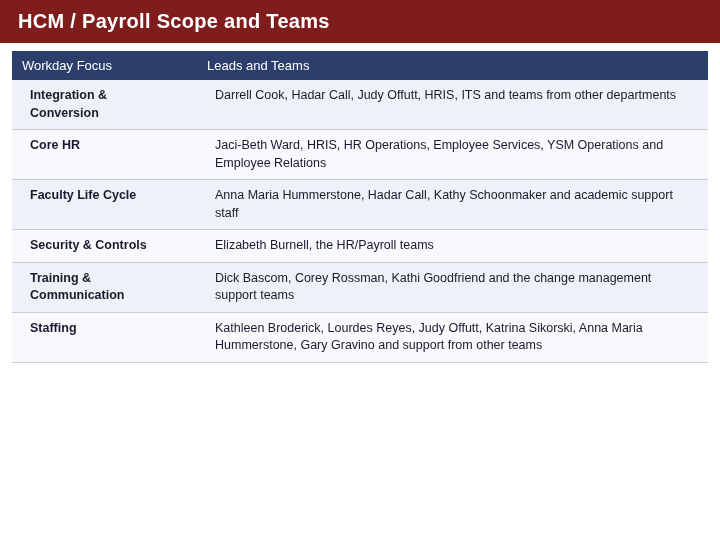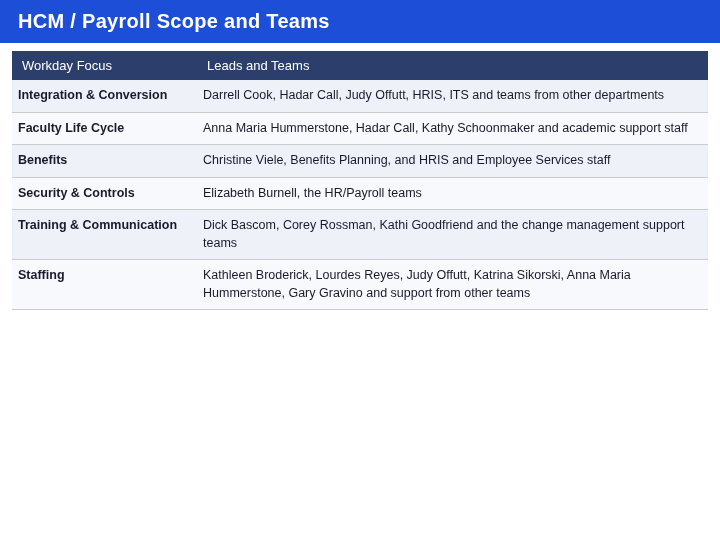--- a/index.html
+++ b/index.html
@@ -5,21 +5,21 @@
     * { margin: 0; padding: 0; box-sizing: border-box; }
     body {
       font-family: Arial, sans-serif;
       background: #fff;
       width: 720px;
       height: 540px;
       overflow: hidden;
     }
 
     .page-title-bar {
-      background: #1d4ed8;
+      background: #7f1d1d;
       color: #fff;
       padding: 10px 18px;
       font-size: 20px;
       font-weight: bold;
       letter-spacing: 0.3px;
     }
 
     .table-container {
       padding: 8px 12px;
     }
@@ -49,21 +49,21 @@
 
     tbody tr:nth-child(odd) {
       background: #eef1f7;
     }
 
     tbody tr:nth-child(even) {
       background: #f8f9fc;
     }
 
     tbody tr td {
-      padding: 7px 6px;
+      padding: 7px 18px;
       vertical-align: top;
       color: #1a1a2e;
       line-height: 1.4;
     }
 
     tbody tr td:first-child {
       font-weight: 600;
       color: #1a1a2e;
       width: 185px;
     }
@@ -80,26 +80,26 @@
         <th>Workday Focus</th>
         <th>Leads and Teams</th>
       </tr>
     </thead>
     <tbody id="table-body">
     <tr>
           <td>Integration &amp; Conversion</td>
           <td>Darrell Cook, Hadar Call, Judy Offutt, HRIS, ITS and teams from other departments</td>
         </tr>
         <tr>
+          <td>Core HR</td>
+          <td>Jaci-Beth Ward, HRIS, HR Operations, Employee Services, YSM Operations and Employee Relations</td>
+        </tr>
+        <tr>
           <td>Faculty Life Cycle</td>
           <td>Anna Maria Hummerstone, Hadar Call, Kathy Schoonmaker and academic support staff</td>
-        </tr>
-        <tr>
-          <td>Benefits</td>
-          <td>Christine Viele, Benefits Planning, and HRIS and Employee Services staff</td>
         </tr>
         <tr>
           <td>Security &amp; Controls</td>
           <td>Elizabeth Burnell, the HR/Payroll  teams</td>
         </tr>
         <tr>
           <td>Training &amp; Communication</td>
           <td>Dick Bascom, Corey Rossman, Kathi Goodfriend and the change management support teams</td>
         </tr>
         <tr>

